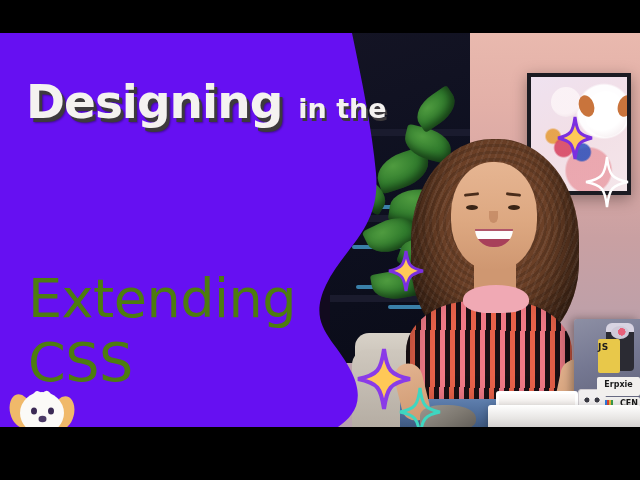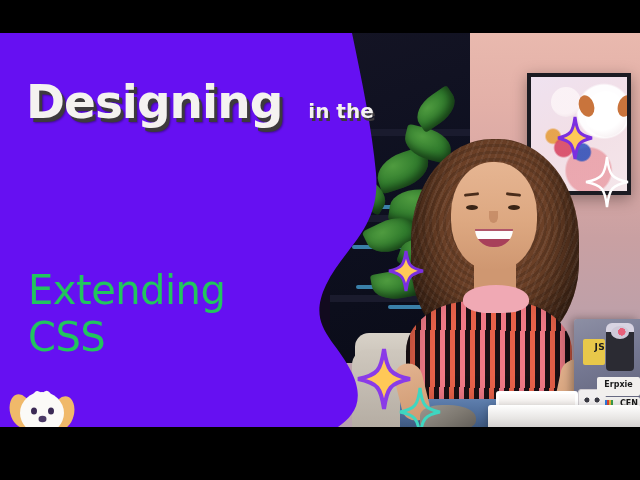--- a/index.html
+++ b/index.html
@@ -114,24 +114,24 @@
 
   
   .laptop{
     position:absolute; left:574px; top:286px; width:66px; height:92px;
     background:linear-gradient(160deg,#8d8fa4 0%, #757892 45%, #5f6178 100%);
     border-radius:3px 0 0 3px;
     box-shadow:-3px 0 10px rgba(0,0,0,.35);
   }
   .stk{ position:absolute; }
   .stk-js{
-    left:583px; top:306px; width:22px; height:26px;
+    left:598px; top:306px; width:22px; height:34px;
     background:#e8c84a; border-radius:2px;
     font:700 9px/17px "DejaVu Sans", sans-serif;
-    color:#1d1d1d; text-align:right; letter-spacing:.3px;
+    color:#1d1d1d; text-align:left; letter-spacing:.3px;
   }
   .stk-figure{
     left:606px; top:290px; width:28px; height:48px;
     background:linear-gradient(180deg,#d8d4e2 0 18%, #2b2b33 18% 100%);
     border-radius:6px 6px 4px 4px;
   }
   .stk-figure::after{
     content:""; position:absolute; left:5px; top:3px; width:18px; height:13px;
     border-radius:50%;
     background:radial-gradient(circle at 60% 45%, #e8607a 0 28%, #cfc9d8 30% 100%);
@@ -259,30 +259,30 @@
   .title-line{
     font-family:"DejaVu Sans", sans-serif;
     font-weight:700; color:#f4f2f0;
     letter-spacing:-1px;
     text-shadow:3px 4px 0 #3d3a3d, 4px 5px 2px rgba(0,0,0,.35);
     line-height:1;
     white-space:nowrap;
   }
   #title-1{ font-size:47px; }
   #title-1 .small{
-    font-size:20px; letter-spacing:0px; margin-left:26px;
+    font-size:27px; letter-spacing:0px; margin-left:16px;
     text-shadow:2px 3px 0 #3d3a3d;
   }
   #title-2{ font-size:47px; margin-top:26px; }
 
   #subtitle-block{ position:absolute; left:28px; top:234px; z-index:40; }
   .sub-line{
     font-family:"DejaVu Sans", sans-serif;
-    font-weight:400; color:#22c55e;
-    font-size:40px; line-height:1.18; letter-spacing:-.5px;
+    font-weight:400; color:#4d7c0f;
+    font-size:54px; line-height:1.18; letter-spacing:-.5px;
     white-space:nowrap;
   }
 
   
   #dog-logo{ position:absolute; left:6px; top:352px; width:72px; height:75px; z-index:45; }
   #dog-logo svg{ display:block; }
 </style>
 </head>
 <body>
 

